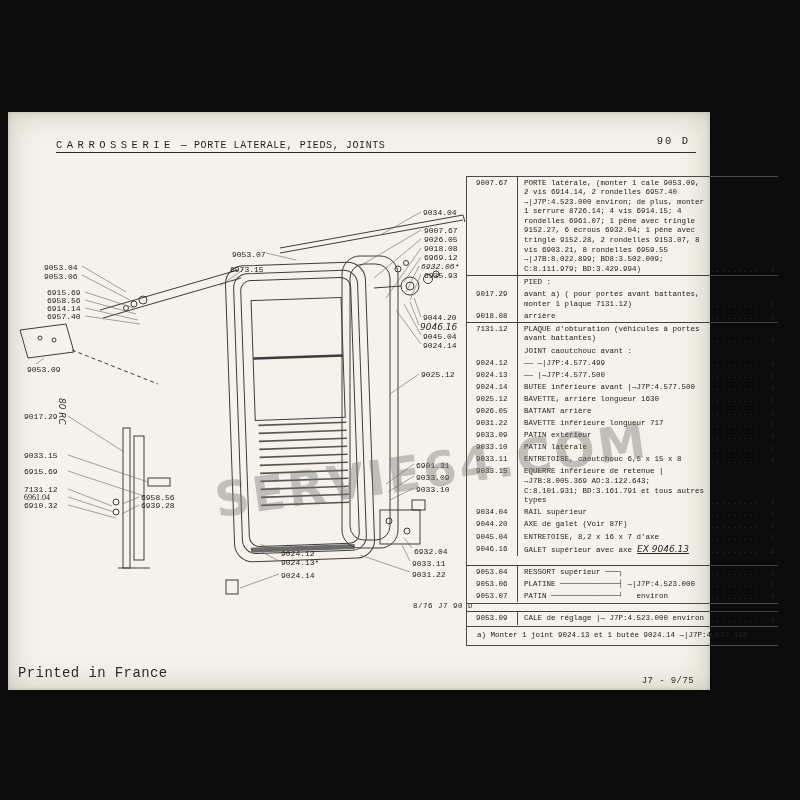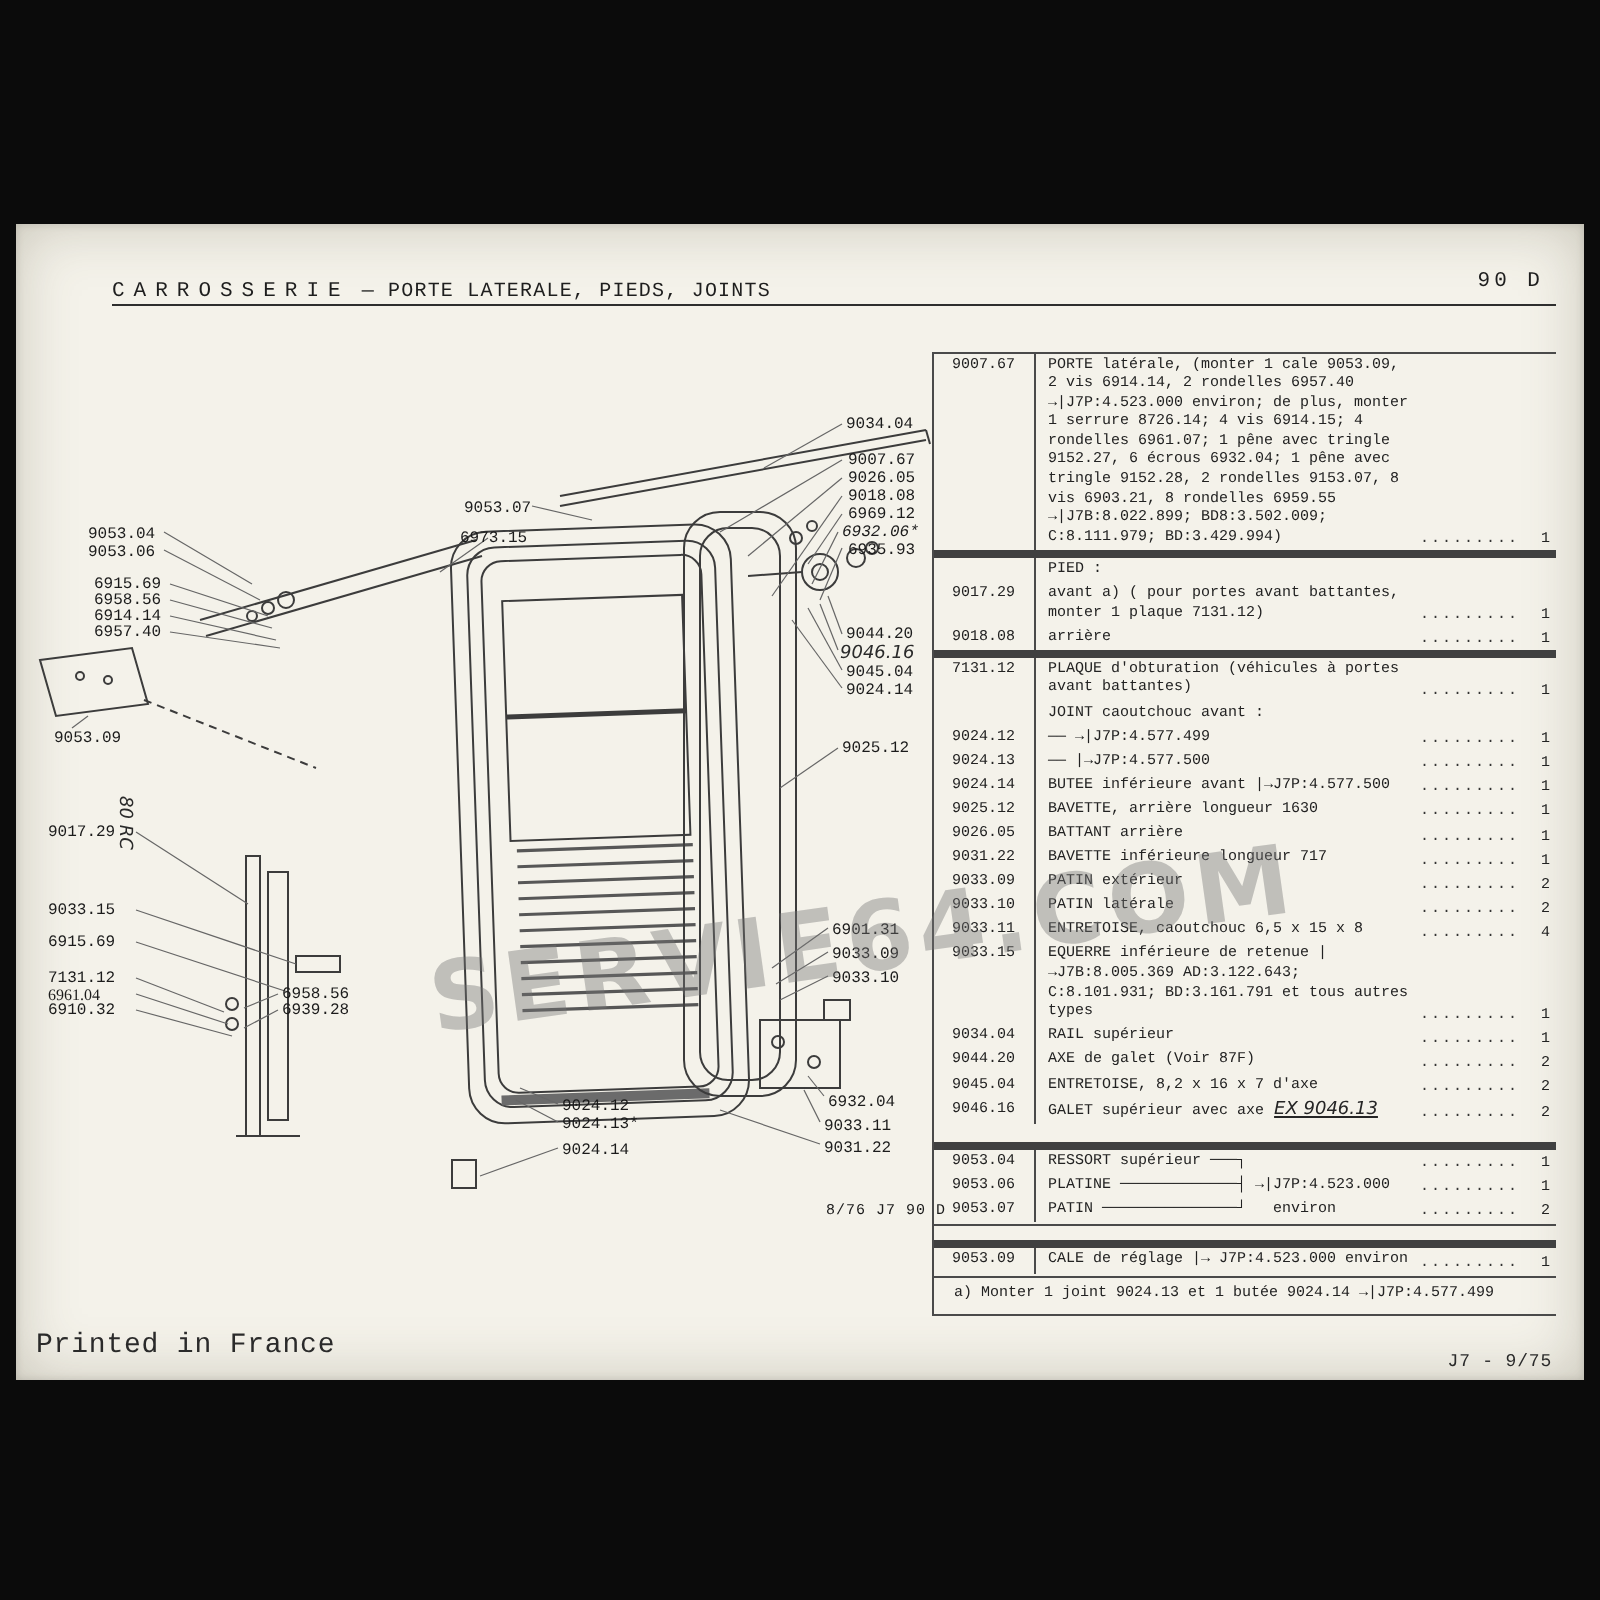--- a/index.html
+++ b/index.html
@@ -1,36 +1,36 @@
 <!DOCTYPE html>
 <html><head>
 <meta charset="utf-8">
 <style>
   *{margin:0;padding:0;box-sizing:border-box}
   html,body{width:800px;height:800px;background:#0b0b0b;overflow:hidden}
   .stage{position:relative;width:800px;height:800px;background:#0b0b0b;font-family:"Liberation Mono",monospace;color:#222}
-  .page{position:absolute;left:8px;top:112px;width:784px;height:578px;background:#f4f2ea;
+  .page{position:absolute;left:8px;top:112px;width:702px;height:578px;background:#f4f2ea;
         box-shadow:inset 0 0 30px rgba(95,85,60,.28), inset 0 0 4px rgba(0,0,0,.15)}
   
   .header{position:absolute;left:48px;top:23px;right:18px;height:16px;white-space:nowrap}
   .h-section{font-size:10.5px;letter-spacing:4.5px;color:#1e1e1e}
   .h-sub{font-size:10px;letter-spacing:.6px;margin-left:6px;color:#1e1e1e}
   .h-code{position:absolute;right:2px;top:0;font-size:10.5px;letter-spacing:2px;color:#1e1e1e}
   .h-rule{position:absolute;left:48px;right:14px;top:40px;border-top:1px solid #2e2e2e}
   
   .diagram{position:absolute;left:0;top:40px}
   .labels{position:absolute;left:0;top:0;width:784px;height:578px;pointer-events:none}
   .dlabel{position:absolute;font-size:8px;line-height:8px;color:#1b1b1b;white-space:pre;font-family:"Liberation Mono",monospace}
   .dlabel.hand{font-family:"DejaVu Sans",sans-serif;font-style:italic;font-size:9px;color:#2a2a2a}
   .dlabel.vert{transform:rotate(90deg);transform-origin:0 0}
   .dlabel.stamp{font-size:7.5px;letter-spacing:.5px}
   
   .parts{position:absolute;left:458px;top:64px;width:312px;border:1px solid #4a4a4a;border-right:none;padding-bottom:2px;font-size:7.5px}
   .prow{display:flex;align-items:flex-start}
-  .prow.rule{border-top:4px solid #404040}
+  .prow.rule{border-top:1px solid #404040}
   .prow.rb{border-bottom:1px solid #4a4a4a;padding-bottom:1px}
   .prow.g8{margin-top:9px}
   .prow.g6{margin-top:7px}
   .ref{flex:0 0 50px;padding:1.5px 2px 0 9px;font-size:7.5px;color:#222}
   .desc{flex:1 1 auto;border-left:1px solid #4a4a4a;padding:1.5px 3px 1px 6px;font-size:7.5px;line-height:9.6px;white-space:pre-wrap;color:#222}
   .prow.footnote .desc{border-left:none;padding:4px 3px 3px 10px}
   .desc .hand{font-family:"DejaVu Sans",sans-serif;font-style:italic;font-size:9px;margin-left:5px;text-decoration:underline;color:#262626}
   .dots{flex:0 0 50px;overflow:hidden;white-space:nowrap;align-self:flex-end;letter-spacing:1px;padding-bottom:1px;color:#333}
   .dots::before{content:"......................."}
   .qty{flex:0 0 18px;text-align:right;align-self:flex-end;padding:0 3px 1px 0;color:#222}

